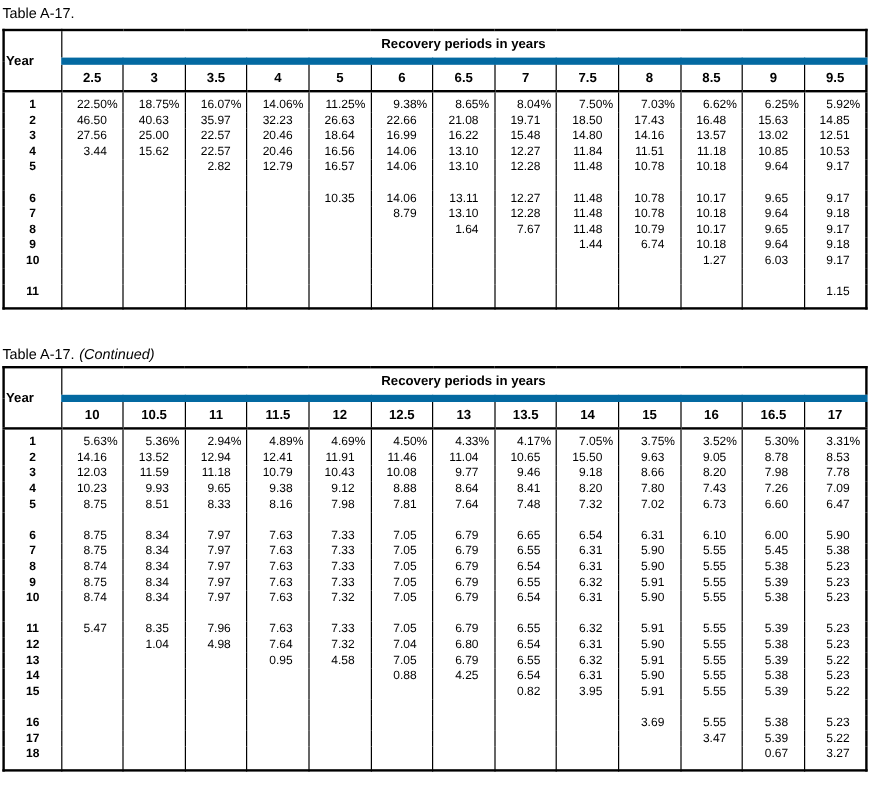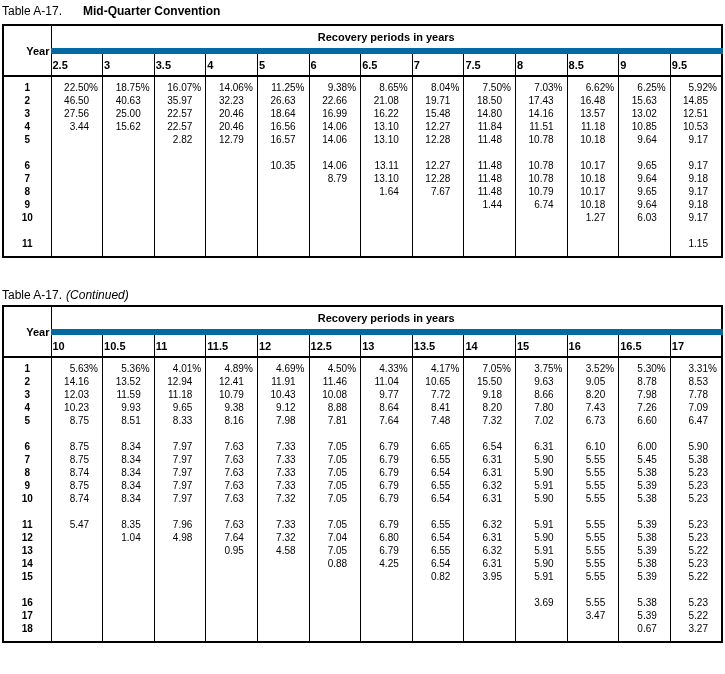--- a/index.html
+++ b/index.html
@@ -26,33 +26,33 @@
     table-layout: fixed;
     width: 721px;
     border: 2px solid #000;
   }
   col.ycol { width: 48px; }
 
   th.yearh {
     border-right: 1px solid #000;
     border-bottom: 2px solid #000;
     font-size: 11px; font-weight: bold;
-    text-align: right; vertical-align: middle;
+    text-align: left; vertical-align: middle;
   }
   th.spanh {
     border-bottom: 6px solid #0369a1;
     font-size: 11px; font-weight: bold;
     text-align: center; vertical-align: middle;
     height: 26px;
   }
   tr.periods th {
     border-left: 1px solid #000;
     border-bottom: 2px solid #000;
     font-size: 11px; font-weight: bold;
-    text-align: left; vertical-align: middle;
+    text-align: center; vertical-align: middle;
     height: 25px;
     margin-left: 34px;
   }
 
   tbody tr { height: 13px; }
   tbody tr:first-child td { padding-top: 4px; }
   tbody tr.lastrow td { padding-bottom: 6px; }
 
   td.ycell {
     border-right: 1px solid #000;
@@ -73,21 +73,20 @@
   td.vcell .unit { display: inline-block; width: 10px; text-align: left; }
 </style>
 </head>
 <body>
 
 <div class="page">
 
   <div class="title-block">
     <span class="tlabel">Table A-17.</span>
     <div class="tlines">
-      <div>Mid-Quarter Convention</div>
     </div>
   </div>
 
   <table class="macrs">
     <colgroup>
         <col class="ycol">
       </colgroup>
     <thead>
       <tr>
         <th class="yearh" rowspan="2">Year</th>
@@ -348,21 +347,21 @@
           <th>16</th>
           <th>16.5</th>
           <th>17</th>
         </tr>
     </thead>
     <tbody>
         <tr>
           <td class="ycell">1</td>
           <td class="vcell"><span class="num">5.63</span><span class="unit">%</span></td>
           <td class="vcell"><span class="num">5.36</span><span class="unit">%</span></td>
-          <td class="vcell"><span class="num">4.01</span><span class="unit">%</span></td>
+          <td class="vcell"><span class="num">2.94</span><span class="unit">%</span></td>
           <td class="vcell"><span class="num">4.89</span><span class="unit">%</span></td>
           <td class="vcell"><span class="num">4.69</span><span class="unit">%</span></td>
           <td class="vcell"><span class="num">4.50</span><span class="unit">%</span></td>
           <td class="vcell"><span class="num">4.33</span><span class="unit">%</span></td>
           <td class="vcell"><span class="num">4.17</span><span class="unit">%</span></td>
           <td class="vcell"><span class="num">7.05</span><span class="unit">%</span></td>
           <td class="vcell"><span class="num">3.75</span><span class="unit">%</span></td>
           <td class="vcell"><span class="num">3.52</span><span class="unit">%</span></td>
           <td class="vcell"><span class="num">5.30</span><span class="unit">%</span></td>
           <td class="vcell"><span class="num">3.31</span><span class="unit">%</span></td>
@@ -385,21 +384,21 @@
         </tr>
         <tr>
           <td class="ycell">3</td>
           <td class="vcell"><span class="num">12.03</span><span class="unit"></span></td>
           <td class="vcell"><span class="num">11.59</span><span class="unit"></span></td>
           <td class="vcell"><span class="num">11.18</span><span class="unit"></span></td>
           <td class="vcell"><span class="num">10.79</span><span class="unit"></span></td>
           <td class="vcell"><span class="num">10.43</span><span class="unit"></span></td>
           <td class="vcell"><span class="num">10.08</span><span class="unit"></span></td>
           <td class="vcell"><span class="num">9.77</span><span class="unit"></span></td>
-          <td class="vcell"><span class="num">7.72</span><span class="unit"></span></td>
+          <td class="vcell"><span class="num">9.46</span><span class="unit"></span></td>
           <td class="vcell"><span class="num">9.18</span><span class="unit"></span></td>
           <td class="vcell"><span class="num">8.66</span><span class="unit"></span></td>
           <td class="vcell"><span class="num">8.20</span><span class="unit"></span></td>
           <td class="vcell"><span class="num">7.98</span><span class="unit"></span></td>
           <td class="vcell"><span class="num">7.78</span><span class="unit"></span></td>
         </tr>
         <tr>
           <td class="ycell">4</td>
           <td class="vcell"><span class="num">10.23</span><span class="unit"></span></td>
           <td class="vcell"><span class="num">9.93</span><span class="unit"></span></td>

